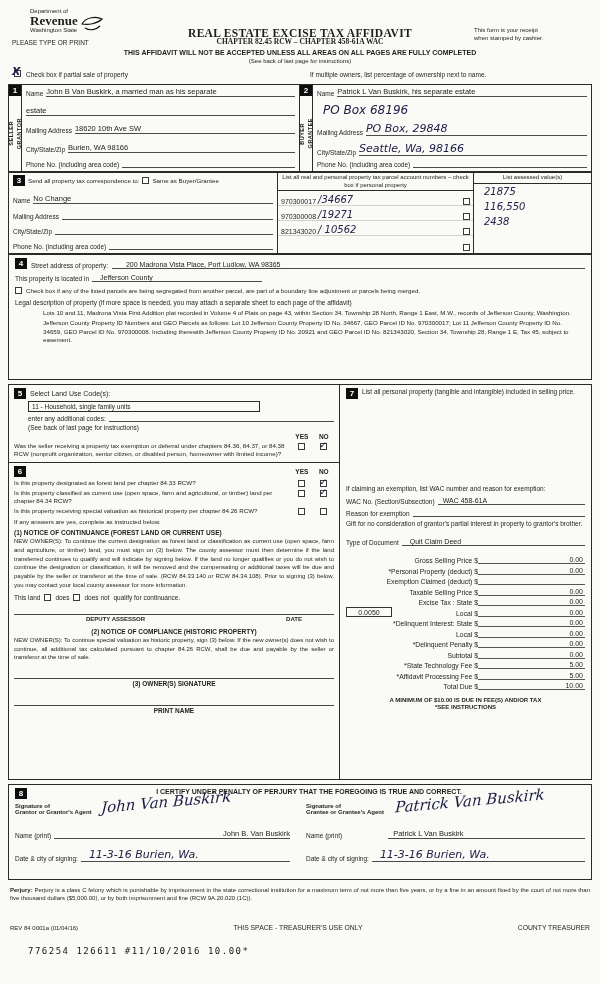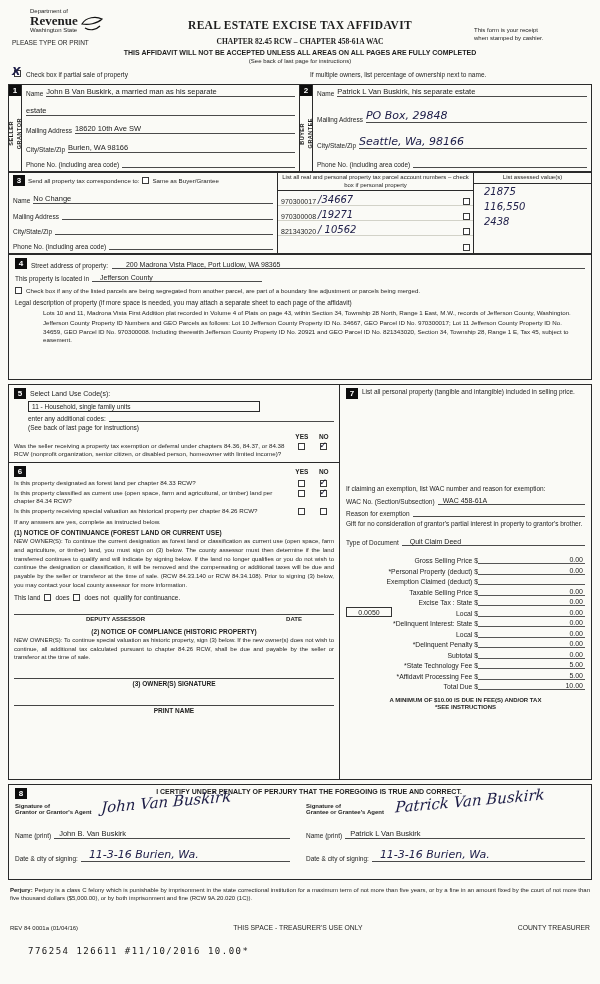--- a/index.html
+++ b/index.html
@@ -44,21 +44,21 @@
       <div>
         <div class="f6">Department of</div>
         <div class="b ser" style="font-size:13px;line-height:1;">Revenue</div>
         <div class="f6">Washington State</div>
       </div>
       <svg width="22" height="18" viewBox="0 0 22 18">
         <path d="M1 9 C5 2, 15 1, 21 4 C16 9, 7 10, 1 9 Z" fill="none" stroke="#111" stroke-width="1.2"></path>
         <path d="M4 13 C9 16, 15 15, 19 11" fill="none" stroke="#111" stroke-width="1.2"></path>
       </svg>
     </div>
-    <div class="abs b ser" style="left:0;top:19px;width:100%;text-align:center;font-size:11.5px;letter-spacing:0.3px;">REAL ESTATE EXCISE TAX AFFIDAVIT</div>
+    <div class="abs b ser" style="left:0;top:27px;width:100%;text-align:center;font-size:11.5px;letter-spacing:0.3px;">REAL ESTATE EXCISE TAX AFFIDAVIT</div>
     <div class="abs b ser" style="left:0;top:37px;width:100%;text-align:center;font-size:7.5px;">CHAPTER 82.45 RCW – CHAPTER 458-61A WAC</div>
     <div class="abs f65" style="left:12px;top:39px;">PLEASE TYPE OR PRINT</div>
     <div class="abs f6" style="right:30px;top:27px;width:96px;line-height:1.3;">
       <div>This form is your receipt</div>
       <div>when stamped by cashier.</div>
     </div>
     <div class="abs b" style="left:0;top:49px;width:100%;text-align:center;font-size:7px;">THIS AFFIDAVIT WILL NOT BE ACCEPTED UNLESS ALL AREAS ON ALL PAGES ARE FULLY COMPLETED</div>
     <div class="abs f6" style="left:0;top:58px;width:100%;text-align:center;">(See back of last page for instructions)</div>
     <div class="abs" style="left:14px;top:70px;width:572px;display:flex;align-items:center;">
       <span style="position:relative;display:inline-block;width:8px;height:8px;">
@@ -109,20 +109,23 @@
           <span class="vword">BUYER</span>
           <span class="vword">GRANTEE</span>
         </div>
       </div>
       <div class="partycontent">
         <div class="frow">
             <span class="lbl f65">Name</span>
             <span class="grow fld f75">Patrick L Van Buskirk, his separate estate</span>
           </div>
         <div class="frow">
+            <span class="grow hw" style="font-size:12px;padding-left:6px;">PO Box 68196</span>
+          </div>
+        <div class="frow">
             <span class="lbl f65">Mailing Address</span>
             <span class="grow fld hw" style="font-size:11px;">PO Box, 29848</span>
           </div>
         <div class="frow">
             <span class="lbl f65">City/State/Zip</span>
             <span class="grow fld hw" style="font-size:11px;">Seattle, Wa, 98166</span>
           </div>
         <div class="frow">
             <span class="lbl f65">Phone No. (including area code)</span>
             <span class="grow fld"></span>
@@ -378,32 +381,32 @@
       <span class="secnum">8</span>
       <div class="grow b f7" style="text-align:center;">I CERTIFY UNDER PENALTY OF PERJURY THAT THE FOREGOING IS TRUE AND CORRECT.</div>
     </div>
     <div style="display:flex;margin-top:4px;">
       <div style="width:50%;position:relative;padding-right:10px;">
         <div class="b f6">Signature of</div>
         <div class="b f6">Grantor or Grantor's Agent</div>
         <div class="sig" style="position:absolute;left:86px;top:-10px;font-size:15px;">John Van Buskirk</div>
         <div class="frow" style="margin-top:14px;">
           <span class="lbl f65">Name (print)</span>
-          <span class="grow fld f75" style="padding-left:5px;">John B. Van Buskirk</span>
+          <span class="grow fld f75" style="padding-left:5px;text-align:right;">John B. Van Buskirk</span>
         </div>
         <div class="frow" style="margin-top:9px;">
           <span class="lbl f65">Date &amp; city of signing:</span>
           <span class="grow fld hw" style="font-size:11px;padding-left:8px;">11-3-16   Burien, Wa.</span>
         </div>
       </div>
       <div style="width:50%;position:relative;padding-left:6px;">
         <div class="b f6">Signature of</div>
         <div class="b f6">Grantee or Grantee's Agent</div>
         <div class="sig" style="position:absolute;left:95px;top:-11px;font-size:15px;">Patrick Van Buskirk</div>
-        <div class="frow" style="margin-top:14px;">
+        <div class="frow" style="margin-top:14px;gap:43px;">
           <span class="lbl f65">Name (print)</span>
           <span class="grow fld f75" style="padding-left:5px;">Patrick L Van Buskirk</span>
         </div>
         <div class="frow" style="margin-top:9px;">
           <span class="lbl f65">Date &amp; city of signing:</span>
           <span class="grow fld hw" style="font-size:11px;padding-left:8px;">11-3-16   Burien, Wa.</span>
         </div>
       </div>
     </div>
   </div>

